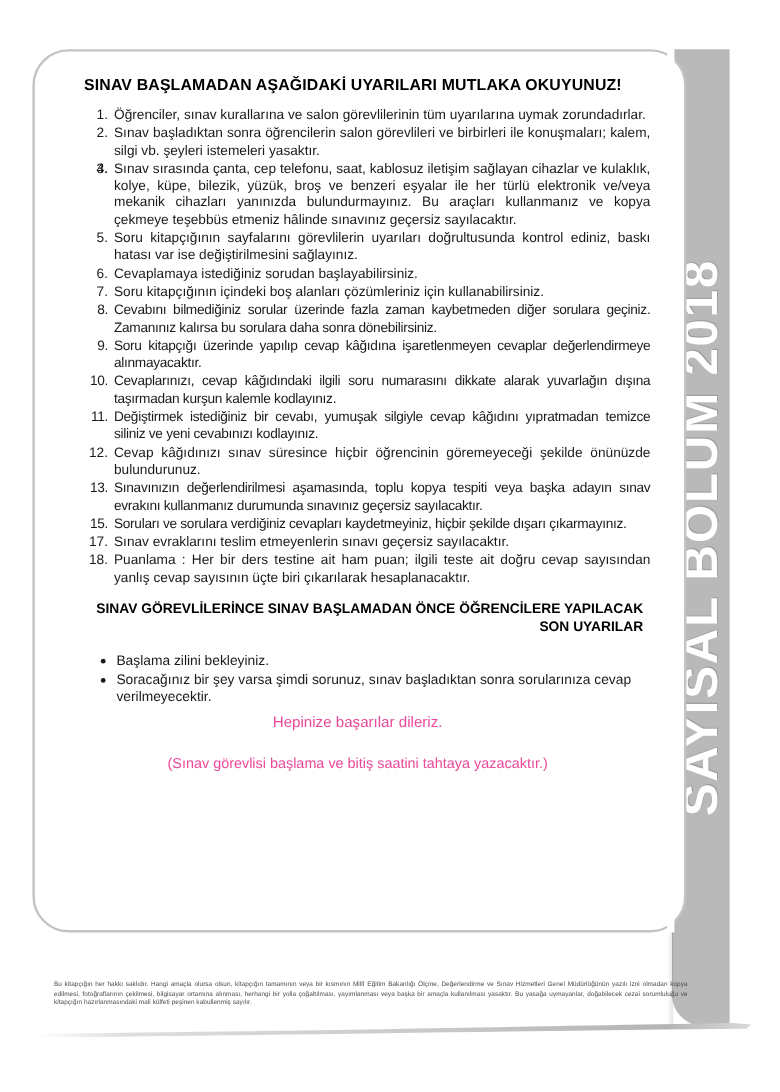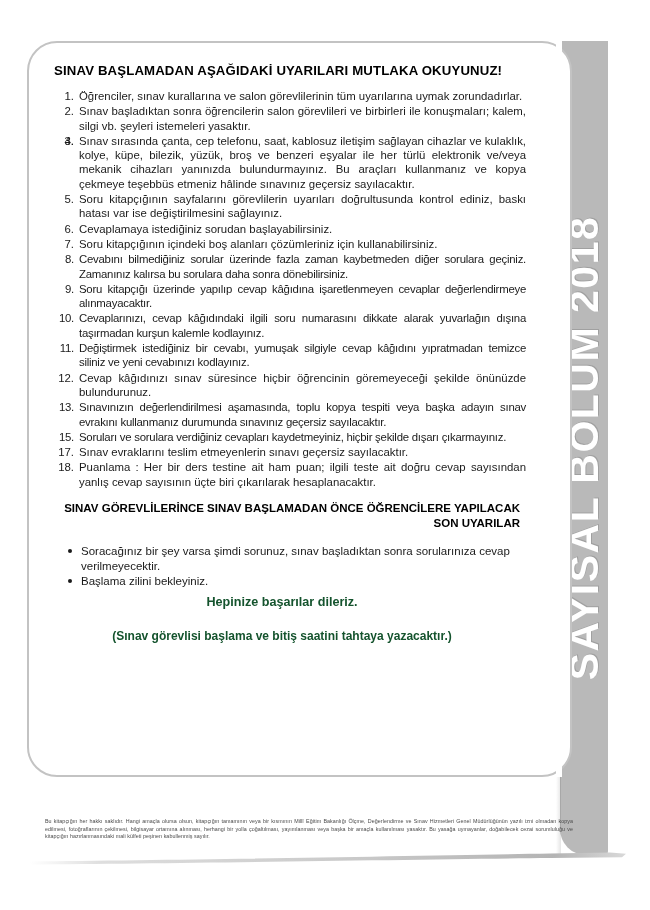--- a/index.html
+++ b/index.html
@@ -82,21 +82,21 @@
     left: 556px;
     top: 41px;
     width: 6px;
     height: 736px;
     background: #ffffff;
     z-index: 4;
   }
 
   #content {
     position: absolute;
-    left: 30px;
+    left: 46px;
     top: 41px;
     width: 524px;
     height: 736px;
     padding: 0;
     box-sizing: border-box;
     z-index: 5;
   }
 
   
   .main-title {
@@ -164,24 +164,24 @@
     left: 0;
     top: 5.2px;
     width: 4px;
     height: 4px;
     background: #1a1a1a;
     border-radius: 50%;
   }
 
   .center-bold {
     text-align: center;
-    font-weight: bold;
+    font-weight: normal;
     font-size: 12.6px;
     margin: 6px 60px 0 40px;
-    color: #14532d;
+    color: #ec4899;
   }
   .center-bold.spaced { margin-top: 20px; font-size: 12px; }
 
   
   #footer {
     position: absolute;
     left: 45px;
     top: 818px;
     width: 528px;
     z-index: 6;
@@ -286,25 +286,25 @@
         <span class="num">18.</span>
         <span>Puanlama : Her bir ders testine ait ham puan; ilgili teste ait doğru cevap sayısından yanlış cevap sayısının üçte biri çıkarılarak hesaplanacaktır.</span>
       </li>
     </ol>
 
     <div class="sub-title">SINAV GÖREVLİLERİNCE SINAV BAŞLAMADAN ÖNCE ÖĞRENCİLERE YAPILACAK SON UYARILAR</div>
 
     <ul class="bullets">
       <li>
         <span class="dot"></span>
+        <span>Başlama zilini bekleyiniz.</span>
+      </li>
+      <li>
+        <span class="dot"></span>
         <span>Soracağınız bir şey varsa şimdi sorunuz, sınav başladıktan sonra sorularınıza cevap verilmeyecektir.</span>
-      </li>
-      <li>
-        <span class="dot"></span>
-        <span>Başlama zilini bekleyiniz.</span>
       </li>
     </ul>
 
     <div class="center-bold">Hepinize başarılar dileriz.</div>
 
     <div class="center-bold spaced">(Sınav görevlisi başlama ve bitiş saatini tahtaya yazacaktır.)</div>
 
   </div>
 
   <div id="footer">

